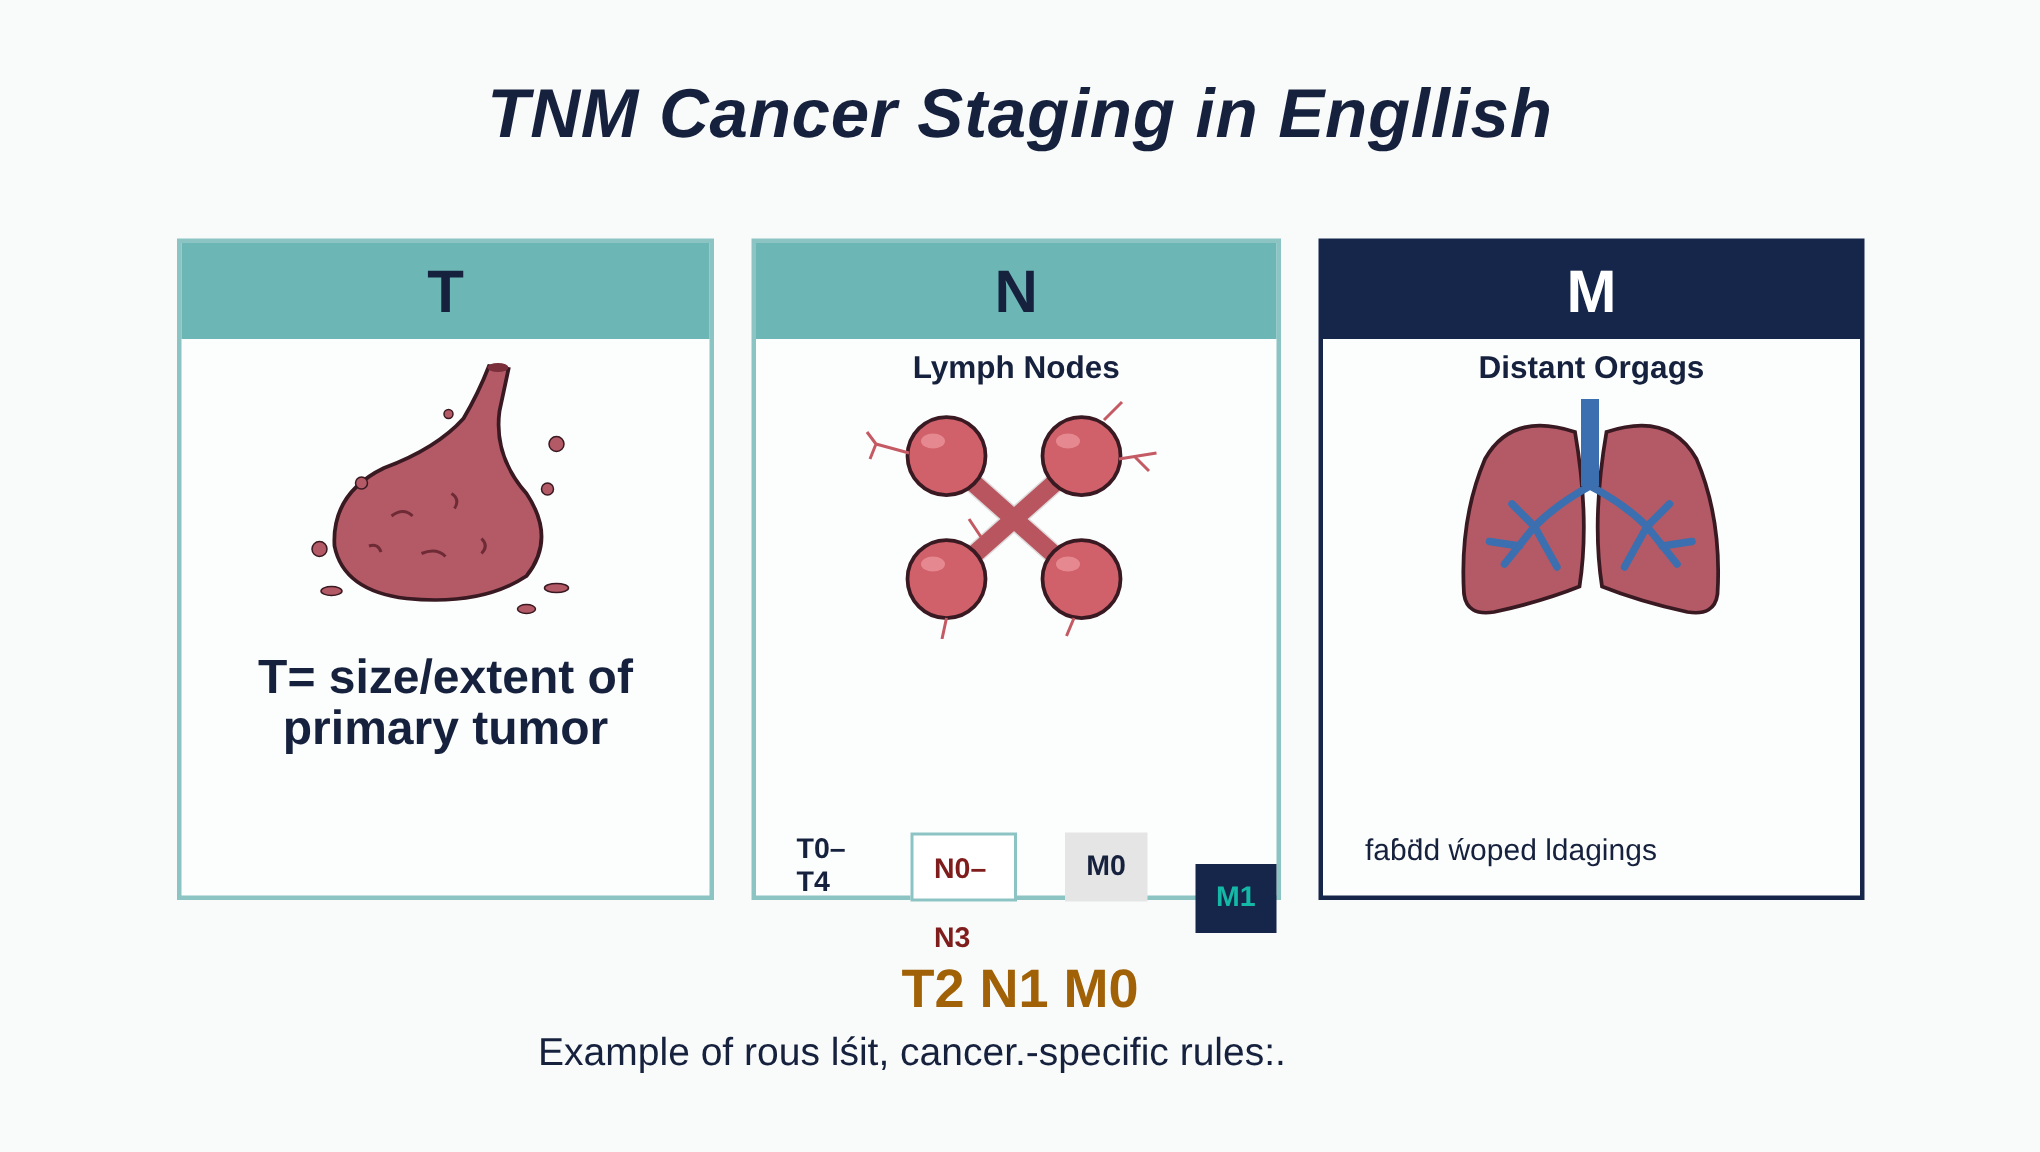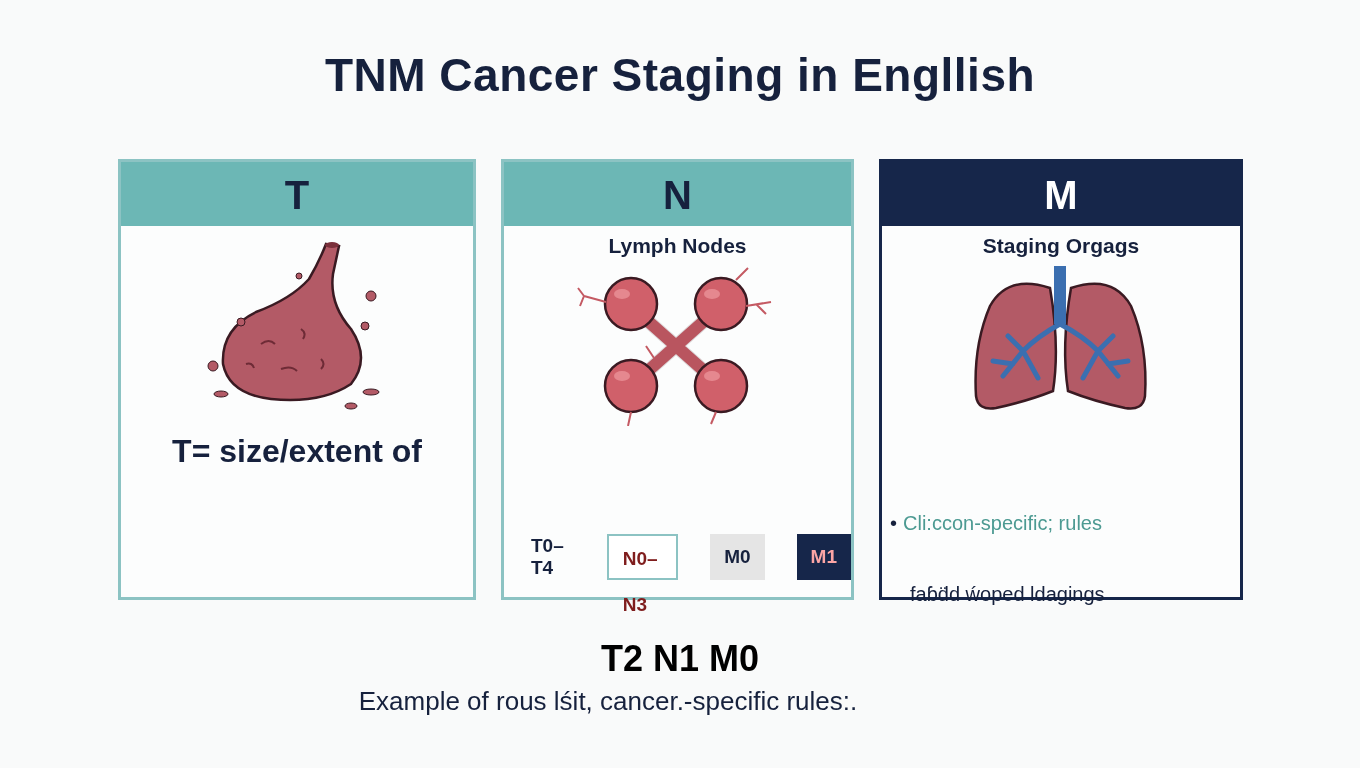--- a/index.html
+++ b/index.html
@@ -4,21 +4,21 @@
 <style>
   html, body { margin:0; padding:0; }
   body {
     width:1360px; height:768px; overflow:hidden;
     background:#f9fafa;
     font-family:"Liberation Sans", sans-serif;
     position:relative; color:#16213d;
   }
   .title {
     position:absolute; left:0; top:48px; width:1360px; text-align:center;
-    font-size:46px; font-weight:bold; color:#16213d; letter-spacing:0.5px;
+    font-size:46px; font-weight:bold; color:#16213d; letter-spacing:0.5px;font-style:italic;
   }
   .card {
     position:absolute; top:159px; height:441px; box-sizing:border-box;
     background:#fcfdfd; border:3px solid #8cc3c3;
   }
   .card.t { left:118px; width:358px; }
   .card.n { left:501px; width:353px; }
   .card.m { left:879px; width:364px; border-color:#16264a; }
   .card-head {
     height:64px; background:#6cb7b5; color:#16213d;
@@ -35,31 +35,31 @@
     top:272px; font-size:32px; font-weight:bold; line-height:34px; color:#16213d;
   }
   .scale {
     position:absolute; left:27px; top:372px; display:flex; align-items:center;
     font-size:19px; font-weight:bold;gap:32px;
   }
   .scale .lbl { padding-right:10px; color:#16213d; }
   .scale .cell { height:46px; line-height:46px; padding:0 14px; box-sizing:border-box; }
   .scale .c1 { border:2px solid #8cc3c3; background:#fff; color:#7f1d1d; }
   .scale .c2 { background:#e5e5e5; color:#16213d; }
-  .scale .c3 { background:#16264a; color:#fca5a5; }
+  .scale .c3 { background:#16264a; color:#14b8a6;margin-top:42px; }
   .bullets {
     position:absolute; left:8px; top:348px; font-size:20px; line-height:27px;
   }
   .bullets .b { color:#4c9a92; }
   .bullets .b.it { font-style:italic; }
   .bullets .dot { color:#16213d; margin-right:6px; }
   .bullets .plain { color:#16213d; padding-left:20px;margin-top:44px; }
   .example {
     position:absolute; left:0; top:638px; width:1360px; text-align:center;
-    font-size:36px; font-weight:bold; color:#000000;
+    font-size:36px; font-weight:bold; color:#a16207;
   }
   .example-note {
     position:absolute; left:0; top:686px; width:1216px; text-align:center;
     font-size:26px; color:#16213d;
   }
 </style>
 </head>
 <body>
 
 <div class="title">TNM Cancer Staging in Engllish</div>
@@ -74,20 +74,21 @@
     <circle cx="12" cy="132" r="5" fill="#b35a66" stroke="#3a1a22"></circle>
     <circle cx="170" cy="62" r="5" fill="#b35a66" stroke="#3a1a22"></circle>
     <circle cx="164" cy="92" r="4" fill="#b35a66" stroke="#3a1a22"></circle>
     <ellipse cx="20" cy="160" rx="7" ry="3" fill="#b35a66" stroke="#3a1a22"></ellipse>
     <ellipse cx="170" cy="158" rx="8" ry="3" fill="#b35a66" stroke="#3a1a22"></ellipse>
     <ellipse cx="150" cy="172" rx="6" ry="3" fill="#b35a66" stroke="#3a1a22"></ellipse>
     <circle cx="98" cy="42" r="3" fill="#b35a66" stroke="#3a1a22"></circle>
   </svg>
   <div class="desc">
     <div>T= size/extent of</div>
+    <div>primary tumor</div>
   </div>
 </div>
 
 <div class="card n">
   <div class="card-head">N</div>
   <div class="subtitle">Lymph Nodes</div>
   <svg class="illus" style="left:72px;top:104px" width="200" height="160" viewBox="0 0 200 160">
     <path d="M55 40 L145 120 M145 40 L55 120" stroke="#d0606a" stroke-width="12" stroke-linecap="round"></path>
     <path d="M55 40 L145 120 M145 40 L55 120" stroke="#3a1a22" stroke-width="14" stroke-linecap="round" opacity="0.15"></path>
     <g fill="#d0606a" stroke="#3a1a22" stroke-width="2.5">
@@ -107,27 +108,26 @@
   <div class="scale">
     <span class="lbl">T0–T4</span>
     <span class="cell c1">N0– N3</span>
     <span class="cell c2">M0</span>
     <span class="cell c3">M1</span>
   </div>
 </div>
 
 <div class="card m">
   <div class="card-head">M</div>
-  <div class="subtitle">Staging Orgags</div>
+  <div class="subtitle">Distant Orgags</div>
   <svg class="illus" style="left:86px;top:104px" width="185" height="150" viewBox="0 0 185 150">
     <path d="M82 22 Q40 8 22 40 Q5 80 8 130 Q10 145 28 142 Q60 135 85 125 Q92 80 82 22 Z" fill="#b35a66" stroke="#3a1a22" stroke-width="2.5"></path>
     <path d="M103 22 Q145 8 163 40 Q180 80 177 130 Q175 145 157 142 Q125 135 100 125 Q93 80 103 22 Z" fill="#b35a66" stroke="#3a1a22" stroke-width="2.5"></path>
     <path d="M92 0 L92 58 M92 58 Q70 70 55 85 M55 85 L35 110 M55 85 L40 70 M55 85 L70 112 M45 98 L25 95 M92 58 Q115 70 130 85 M130 85 L150 110 M130 85 L145 70 M130 85 L115 112 M140 98 L160 95" stroke="#3b6fb0" stroke-width="5" fill="none" stroke-linecap="round"></path>
     <rect x="86" y="0" width="12" height="58" fill="#3b6fb0"></rect>
   </svg>
   <div class="bullets">
-    <div><span class="dot">•</span><span class="b">Cli:ccon-specific; rules</span></div>
     <div class="plain">faɓd̈d ẃoped ldagings</div>
   </div>
 </div>
 
 <div class="example">T2 N1 M0</div>
 <div class="example-note">Example of rous lśit, cancer.-specific rules:.</div>
 
 </body></html>

